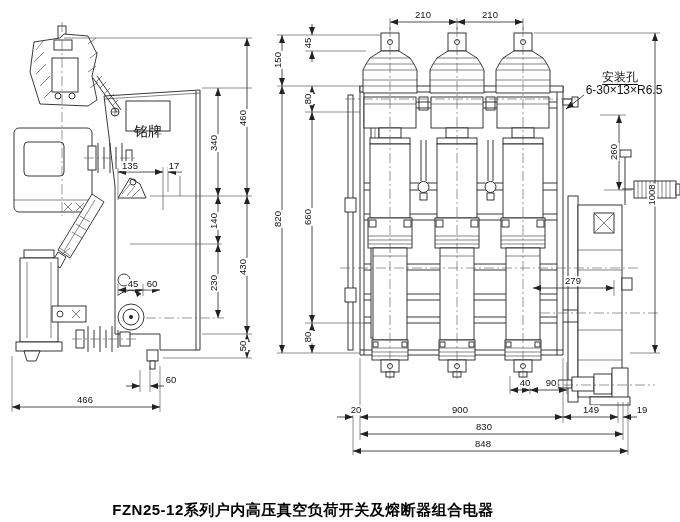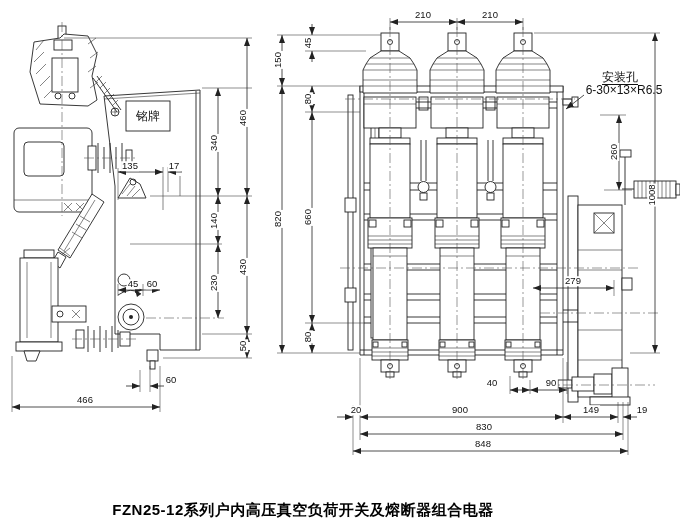--- a/index.html
+++ b/index.html
@@ -4,21 +4,21 @@
 <style>
   html,body{margin:0;padding:0;background:#e8e8e8;}
   #page{position:relative;width:680px;height:522px;background:#ffffff;overflow:hidden;
         font-family:"Liberation Sans", sans-serif;}
   #drawing{position:absolute;left:0;top:0;}
   .dim{position:absolute;font-size:9.5px;color:#111;background:#fff;line-height:1;
        padding:0 1px;transform:translate(-50%,-50%);white-space:nowrap;}
   .dim.rot{transform:translate(-50%,-50%) rotate(-90deg);}
   .note{position:absolute;font-size:12px;color:#111;line-height:1;transform:translate(-50%,-50%);white-space:nowrap;text-align:center;}
   .note.u{border-bottom:1px solid #111;padding-bottom:1px;}
-  .plate{position:absolute;font-size:12px;color:#111;transform:translate(-50%,-50%);white-space:nowrap;}
+  .plate{position:absolute;font-size:14px;color:#111;transform:translate(-50%,-50%);white-space:nowrap;margin-top:16px;}
   #caption{position:absolute;left:303px;top:510px;transform:translate(-50%,-50%);
            font-size:15px;font-weight:bold;color:#000000;white-space:nowrap;letter-spacing:0.5px;}
   svg .ln{stroke:#222;stroke-width:0.9;fill:none;}
   svg .lw{stroke:#222;stroke-width:0.9;fill:#fff;}
   svg .thin{stroke:#333;stroke-width:0.6;fill:none;}
   svg .dl{stroke:#222;stroke-width:0.8;fill:none;}
   svg .ext{stroke:#444;stroke-width:0.6;fill:none;}
   svg .cl{stroke:#555;stroke-width:0.6;fill:none;stroke-dasharray:10 3 2 3;}
 </style>
 </head>
@@ -335,21 +335,21 @@
 <span class="dim rot" style="left:308px;top:99px">80</span>
 <span class="dim rot" style="left:278px;top:219px">820</span>
 <span class="dim rot" style="left:308px;top:217px">660</span>
 <span class="dim rot" style="left:308px;top:337px">80</span>
 
 <span class="dim" style="left:423px;top:15px">210</span>
 <span class="dim" style="left:490px;top:15px">210</span>
 <span class="dim rot" style="left:614px;top:152px">260</span>
 <span class="dim rot" style="left:652px;top:195px">1008</span>
 <span class="dim" style="left:573px;top:281px">279</span>
-<span class="dim" style="left:492px;top:383px">40</span>
+<span class="dim" style="left:525px;top:383px">40</span>
 <span class="dim" style="left:551px;top:383px">90</span>
 <span class="dim" style="left:356px;top:410px">20</span>
 <span class="dim" style="left:460px;top:410px">900</span>
 <span class="dim" style="left:591px;top:410px">149</span>
 <span class="dim" style="left:642px;top:410px">19</span>
 <span class="dim" style="left:484px;top:427px">830</span>
 <span class="dim" style="left:483px;top:444px">848</span>
 
 <span class="note u" style="left:620px;top:78px">安装孔</span>
 <span class="note" style="left:624px;top:90px">6-30×13×R6.5</span>

